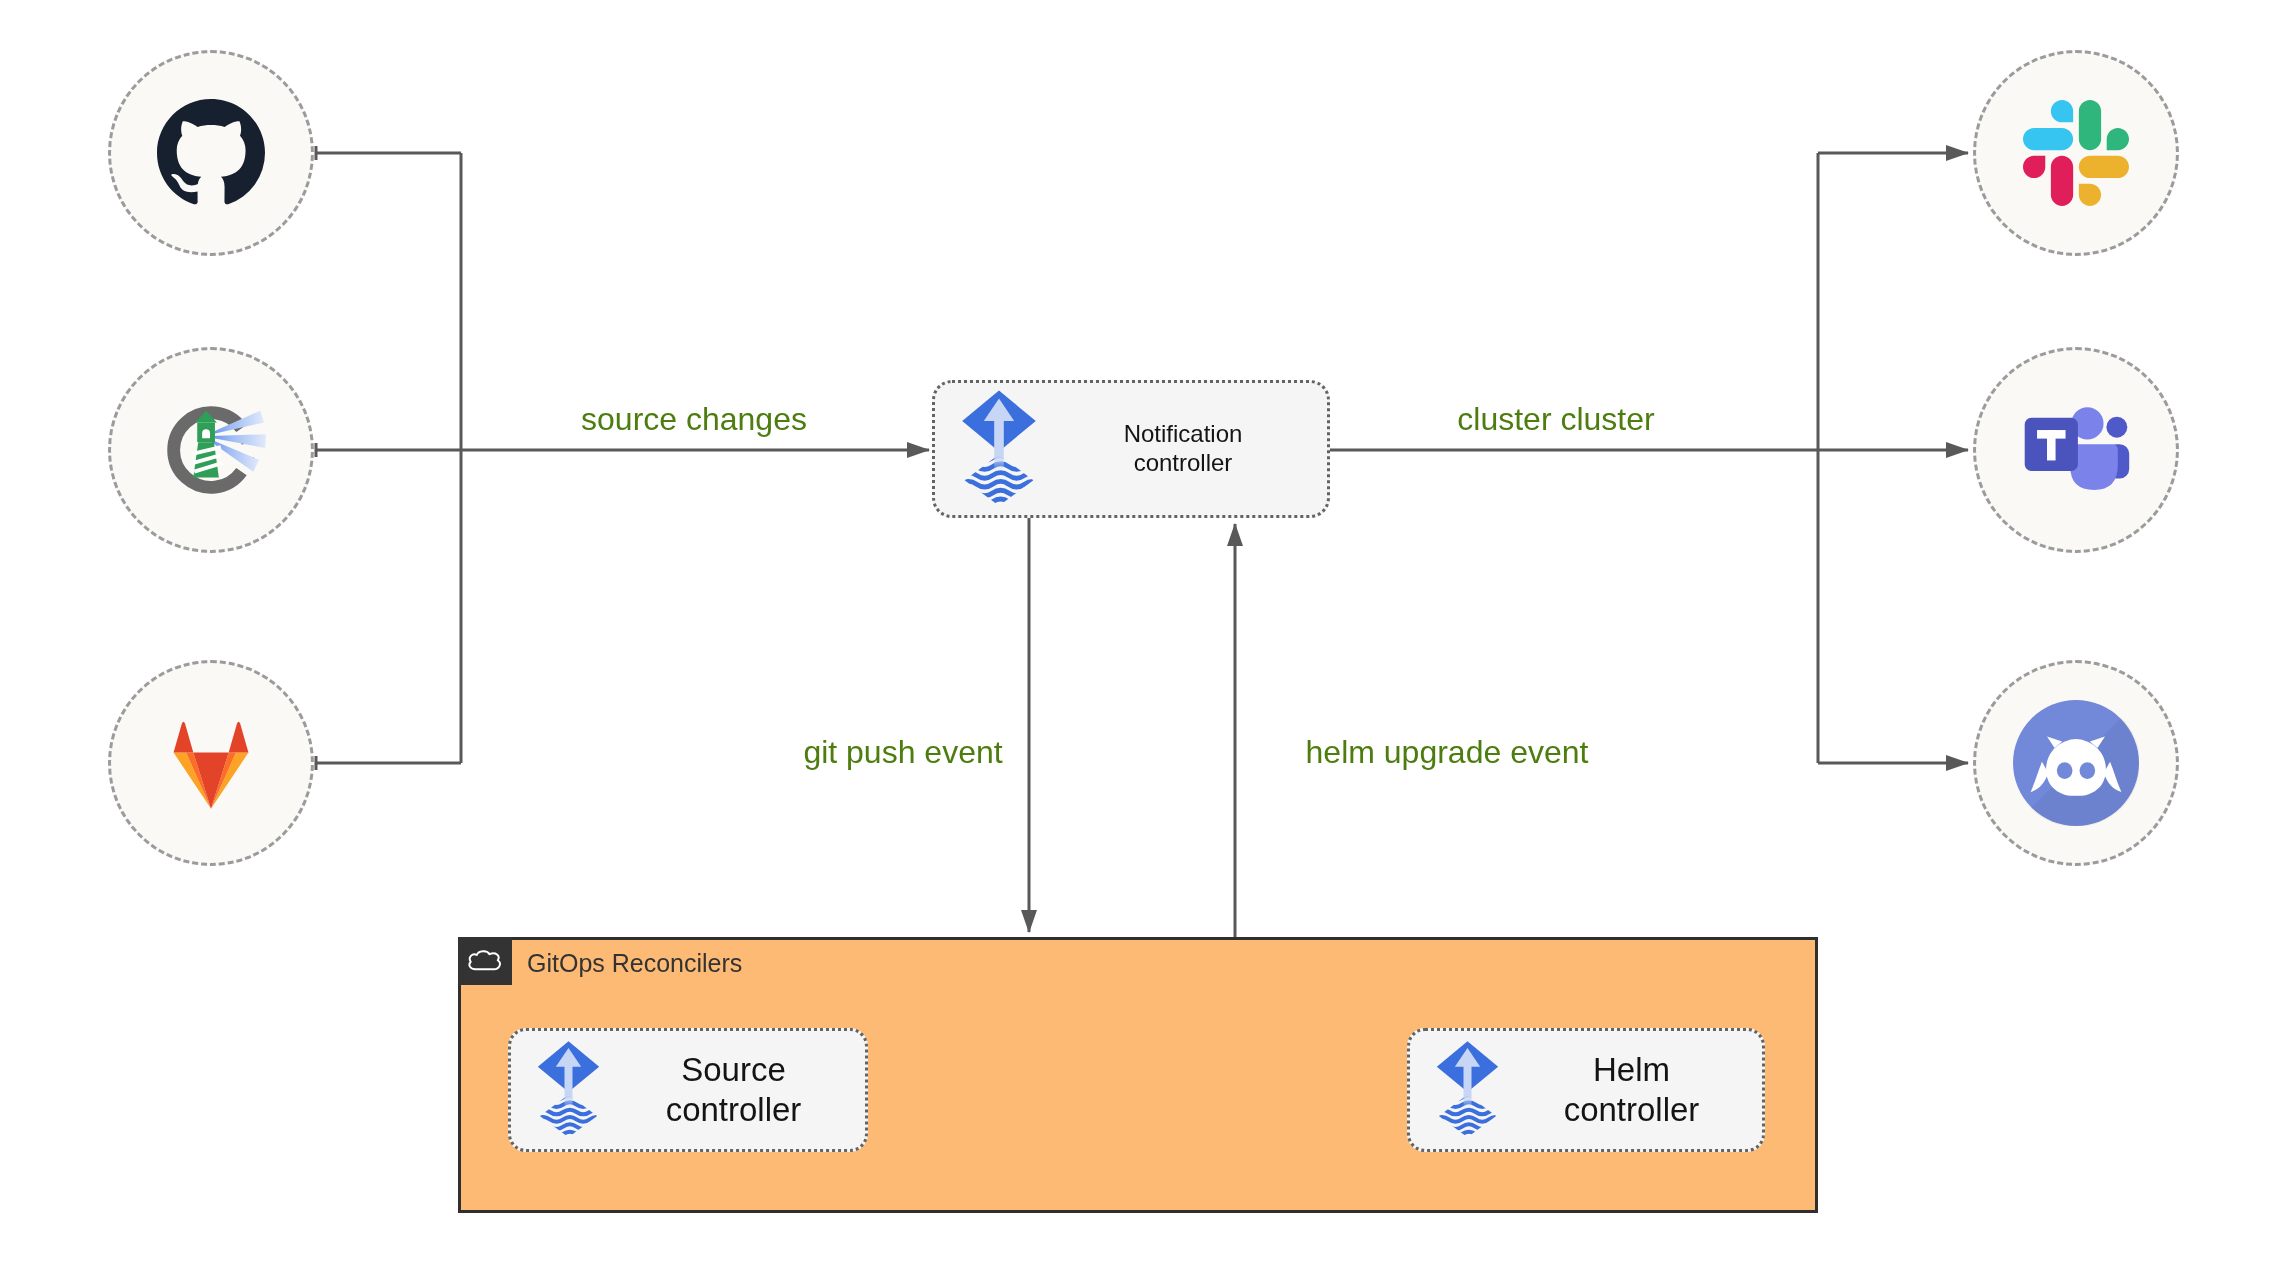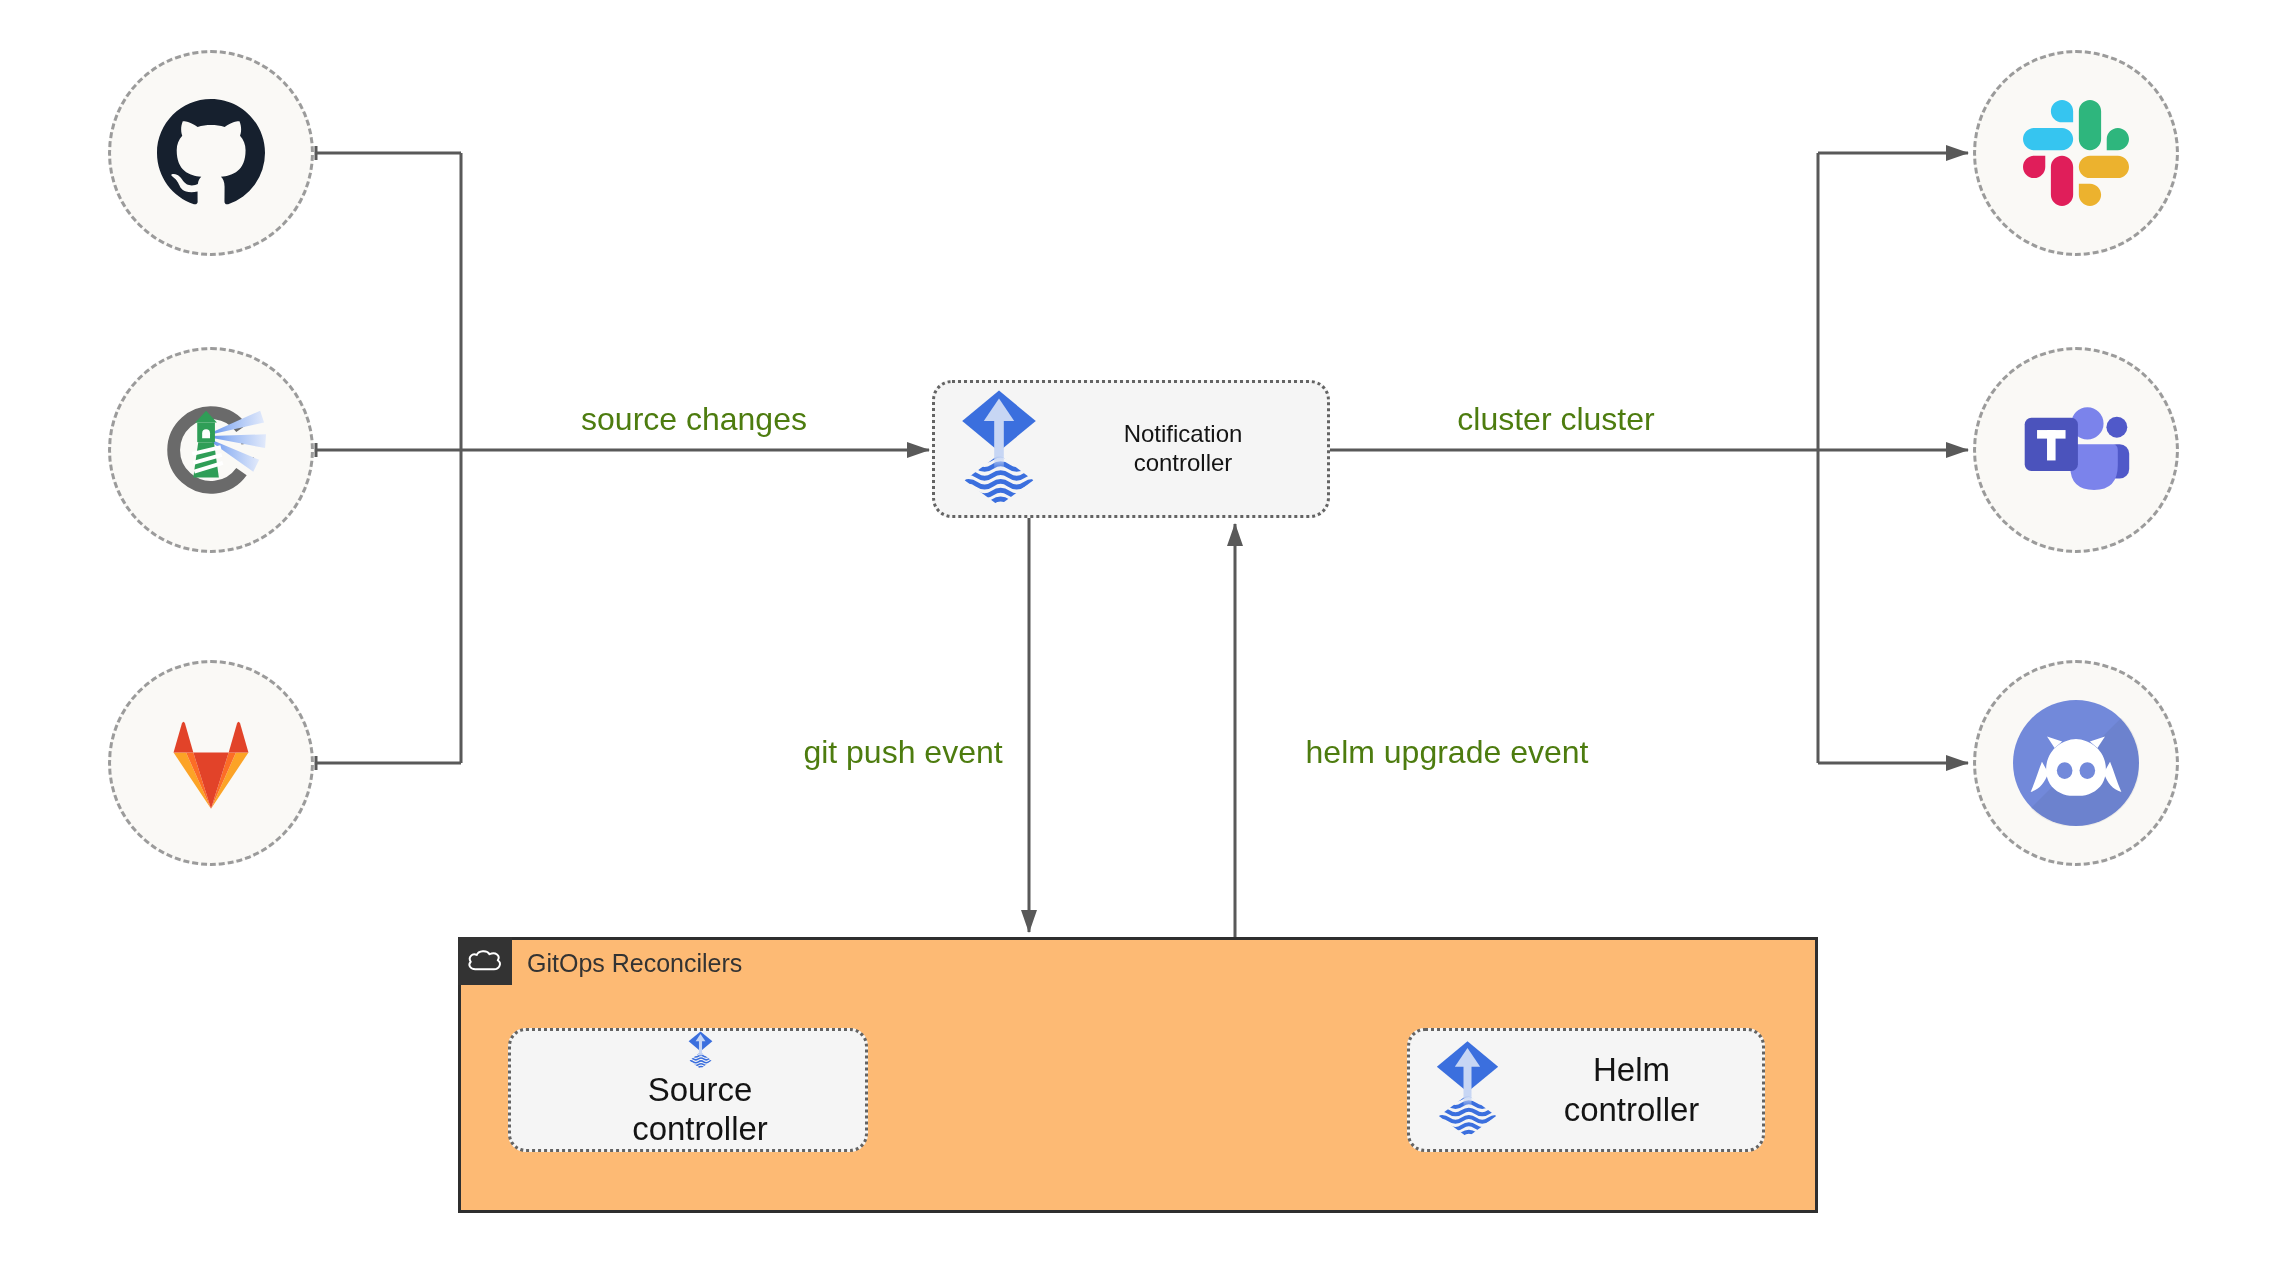--- a/index.html
+++ b/index.html
@@ -49,21 +49,21 @@
   }
   .group-badge{
     position:absolute;left:-3px;top:-3px;width:54px;height:48px;
     background:#333333;display:flex;align-items:center;justify-content:center;
   }
   .group-title{
     position:absolute;left:66px;top:0px;height:46px;line-height:46px;
     font-size:25px;color:#333333;white-space:nowrap;
   }
   .inner{border-radius:18px;}
-  .box-source{left:47px;top:88px;width:360px;height:124px;flex-direction:column;}
+  .box-source{left:47px;top:88px;width:360px;height:124px;}
   .box-kustomize{left:494px;top:88px;width:358px;height:124px;}
   .box-helm{left:946px;top:88px;width:358px;height:124px;}
 
   
   .edge-label{
     position:absolute;z-index:3;
     font-size:32px;color:#4d7c0f;white-space:nowrap;
     transform:translate(-50%,-50%);
     background:#ffffff;padding:0 6px;
   }

